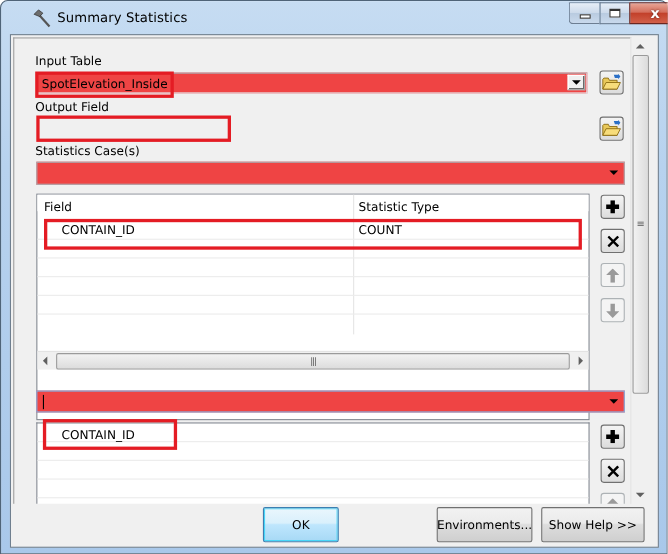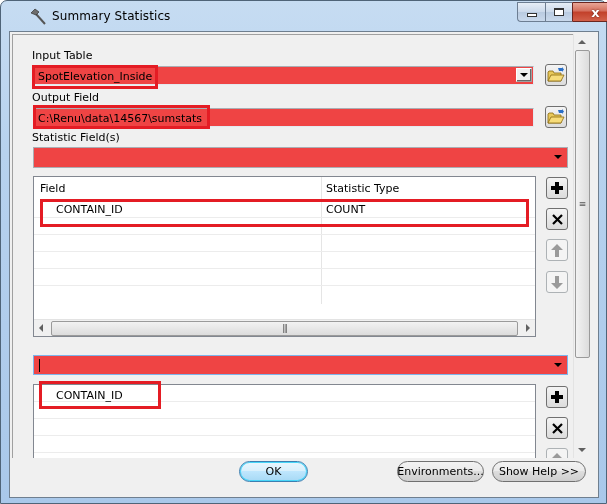--- a/index.html
+++ b/index.html
@@ -63,21 +63,21 @@
     background: linear-gradient(180deg, #f4f4f4, #dcdcdc); display: flex; align-items: center; justify-content: center; }
   .side-btn.disabled { border-color: #adb2b5; background: #f4f4f4; }
 
   .hl { position: absolute; border: 3px solid #e41c24; pointer-events: none; }
 
   .vscroll { position: absolute; left: 563px; top: 2px; width: 17px; height: 424px; background: #f0f0f0; border-left: 1px solid #e3e3e3; }
   .vs-thumb { position: absolute; left: 1px; top: 16px; width: 15px; height: 308px; border: 1px solid #9a9a9a; border-radius: 2px;
     background: linear-gradient(90deg, #f2f2f2, #dcdcdc); display: flex; align-items: center; justify-content: center; }
   .vs-arrow { position: absolute; left: 4px; width: 0; height: 0; border-left: 4px solid transparent; border-right: 4px solid transparent; }
 
-  .footer-btn { position: absolute; top: 429px; height: 21px; border: 1px solid #707070; border-radius: 11px;
+  .footer-btn { position: absolute; top: 429px; height: 32px; border: 1px solid #707070; border-radius: 2px;
     background: linear-gradient(180deg, #f2f2f2 0%, #ebebeb 45%, #dddddd 50%, #cfcfcf 100%);
     font-size: 11px; display: flex; align-items: center; justify-content: center; }
   .footer-btn.default { border-color: #3c7fb1; box-shadow: inset 0 0 0 1px #48d6f8;
     background: linear-gradient(180deg, #eaf6fd 0%, #d9f0fc 45%, #bee6fd 50%, #a7d9f5 100%); }
 </style>
 </head>
 <body>
 
 <div class="window">
   <div class="titlebar">
@@ -113,40 +113,37 @@
       </div>
       <div class="folder-btn" style="left:532px; top:29px;">
         <svg width="18" height="16" viewBox="0 0 18 16">
           <path d="M1 5 L1 14 L14 14 L14 6 L7 6 L6 4 L2 4 Z" fill="#e8c85a" stroke="#8a6a10" stroke-width="0.8"></path>
           <path d="M1 14 L4 8 L17 8 L14 14 Z" fill="#f7dc7a" stroke="#8a6a10" stroke-width="0.8"></path>
           <path d="M11 1 L15 1 L15 0 L17 2.5 L15 5 L15 4 L12 4 Z" fill="#2a6fc7"></path>
         </svg>
       </div>
 
       <span class="lbl" style="left:19px; top:56px;">Output Field</span>
-      <div class="textbox" style="left:20px; top:73px; width:501px; height:19px;">
-        <span class="val">C:\Renu\data\14567\sumstats</span>
-      </div>
       <div class="folder-btn" style="left:532px; top:71px;">
         <svg width="18" height="16" viewBox="0 0 18 16">
           <path d="M1 5 L1 14 L14 14 L14 6 L7 6 L6 4 L2 4 Z" fill="#e8c85a" stroke="#8a6a10" stroke-width="0.8"></path>
           <path d="M1 14 L4 8 L17 8 L14 14 Z" fill="#f7dc7a" stroke="#8a6a10" stroke-width="0.8"></path>
           <path d="M11 1 L15 1 L15 0 L17 2.5 L15 5 L15 4 L12 4 Z" fill="#2a6fc7"></path>
         </svg>
       </div>
 
-      <span class="lbl" style="left:19px; top:96px;">Statistic Field(s)</span>
+      <span class="lbl" style="left:19px; top:96px;">Statistics Case(s)</span>
       <div class="textbox" style="left:20px; top:112px; width:535px; height:21px; border-color:#abadb3;">
         <span class="val"></span>
         <span class="combo-arrow-flat">
           <span class="tri-down"></span>
         </span>
       </div>
 
-      <div class="grid" style="left:20px; top:141px; width:503px; height:161px;">
+      <div class="grid" style="left:20px; top:141px; width:503px; height:206px;">
         <div class="grid-header">
           <span class="cell" style="left:6px; top:5px;">Field</span>
           <span class="cell" style="left:292px; top:5px;">Statistic Type</span>
         </div>
         <div class="grid-col-line" style="left:287px; height:127px;"></div>
         <div class="grid-row" style="top:24px; width:501px;">
           <span class="cell" style="left:22px;">CONTAIN_ID</span>
           <span class="cell" style="left:292px;">COUNT</span>
         </div>
         <div class="grid-row" style="top:41px; width:501px;"></div>

